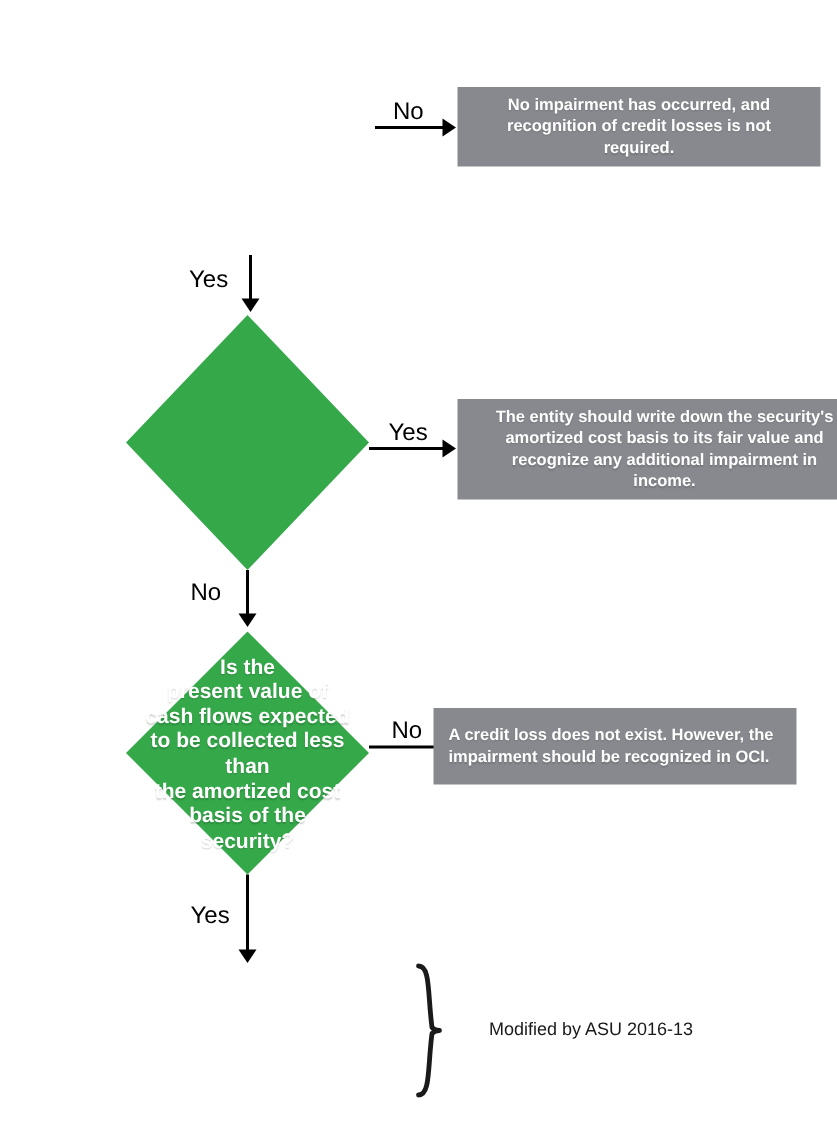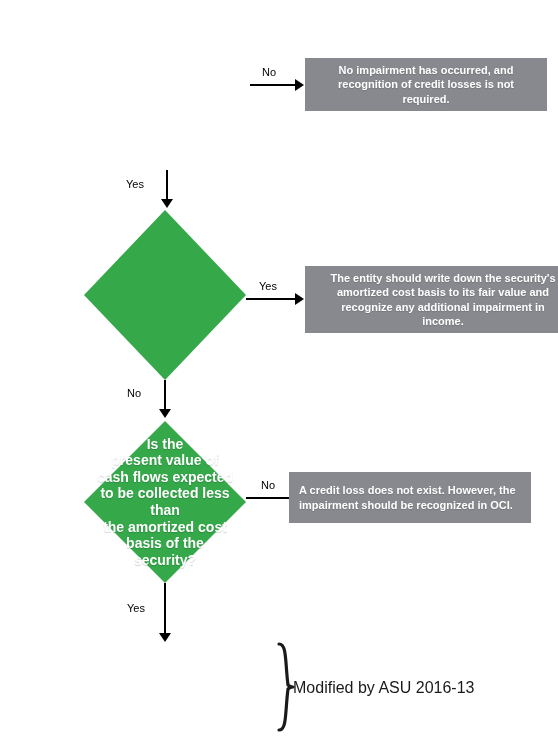--- a/index.html
+++ b/index.html
@@ -132,21 +132,21 @@
   
   #line-yes-2   { left: 246px; top: 298px; width: 51px; }
   #arrow-yes-2  { left: 295px; top: 293px; }
   
   #line-no-3    { left: 246px; top: 497px; width: 51px; }
   #arrow-no-3   { left: 295px; top: 492px; }
 
   
   .edge-label {
     position: absolute;
-    font-size: 11px;
+    font-size: 16px;
     color: #000000;
     font-weight: normal;
     white-space: nowrap;
   }
   #label-no-1   { left: 262px; top: 66px; }
   #label-yes-1  { left: 126px; top: 178px; }
   #label-yes-2  { left: 259px; top: 280px; }
   #label-no-2   { left: 127px; top: 387px; }
   #label-no-3   { left: 261px; top: 479px; }
   #label-yes-3  { left: 127px; top: 602px; }
@@ -154,23 +154,23 @@
   
   #brace {
     position: absolute;
     left: 276px;
     top: 642px;
     width: 20px;
     height: 90px;
   }
   #annotation-asu {
     position: absolute;
-    left: 293px;
+    left: 326px;
     top: 679px;
-    font-size: 16px;
+    font-size: 12px;
     color: #1a1a1a;
     font-weight: normal;
     white-space: nowrap;
   }
 </style>
 </head>
 <body>
 
 <div id="flowchart">
 

